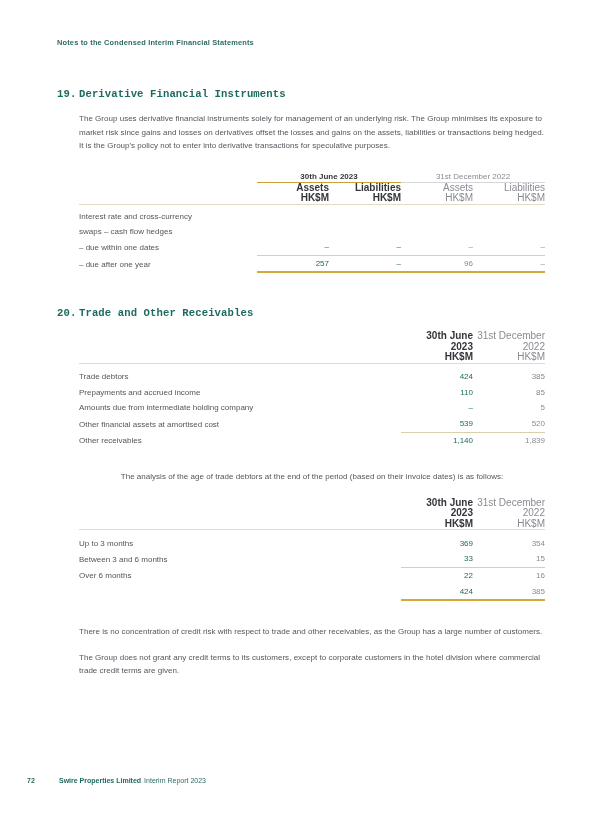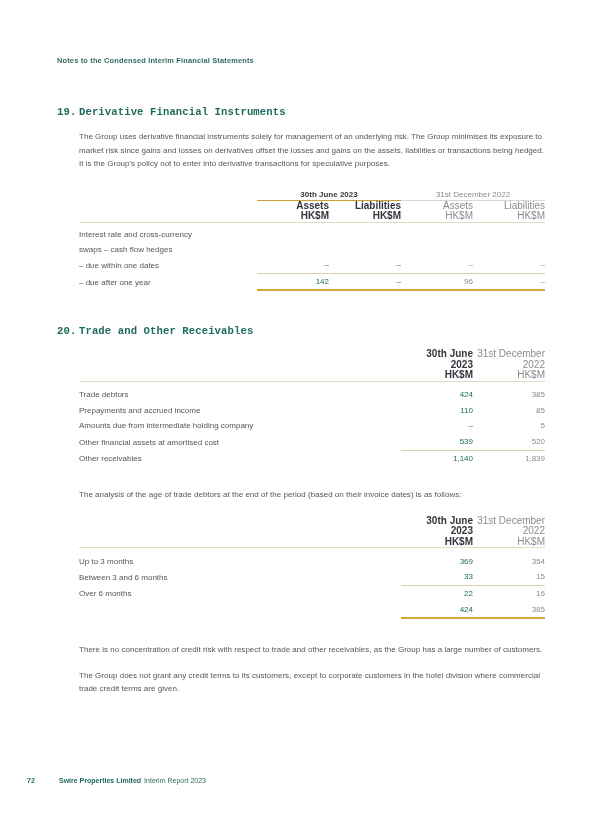--- a/index.html
+++ b/index.html
@@ -14,21 +14,20 @@
     position: relative;
     font-family: "Liberation Sans", sans-serif;
     color: #4a4a52;
     overflow: hidden;
   }
 
   .page {
     position: absolute;
     inset: 0;
     padding: 8px;
-    margin-top: 18px;
   }
 
   
   .running-header {
     position: absolute;
     left: 57px;
     top: 38px;
     font-size: 7.4px;
     font-weight: bold;
     letter-spacing: 0.18px;
@@ -233,21 +232,21 @@
           </tr>
           <tr>
             <td class="lbl sub-item">– due within one dates</td>
             <td class="num-cell cur">–</td>
             <td class="num-cell cur">–</td>
             <td class="num-cell prev">–</td>
             <td class="num-cell prev">–</td>
           </tr>
           <tr>
             <td class="lbl sub-item">– due after one year</td>
-            <td class="num-cell cur rule-total-top rule-thick-bot">142</td>
+            <td class="num-cell cur rule-total-top rule-thick-bot">257</td>
             <td class="num-cell cur rule-total-top rule-thick-bot">–</td>
             <td class="num-cell prev rule-total-top rule-thick-bot">96</td>
             <td class="num-cell prev rule-total-top rule-thick-bot">–</td>
           </tr>
         </tbody>
       </table>
     </div>
 
     <div class="note-heading" style="margin-top:34px;">
       <span class="num">20.</span>
@@ -304,21 +303,21 @@
           </tr>
           <tr>
             <td class="lbl">Other receivables</td>
             <td class="num-cell cur rule-sub">1,140</td>
             <td class="num-cell prev rule-sub">1,839</td>
           </tr>
         </tbody>
       </table>
     </div>
 
-    <div class="para" style="margin-top:22px;">The analysis of the age of trade debtors at the end of the period (based on their invoice dates) is as follows:</div>
+    <div class="para" style="margin-top:22px;text-align:center;">The analysis of the age of trade debtors at the end of the period (based on their invoice dates) is as follows:</div>
 
     <div class="block-indent" style="margin-top:14px;">
       <table class="fin">
         <colgroup>
           <col style="width:322px">
           <col style="width:72px">
           <col style="width:72px">
         </colgroup>
         <thead>
           <tr>

